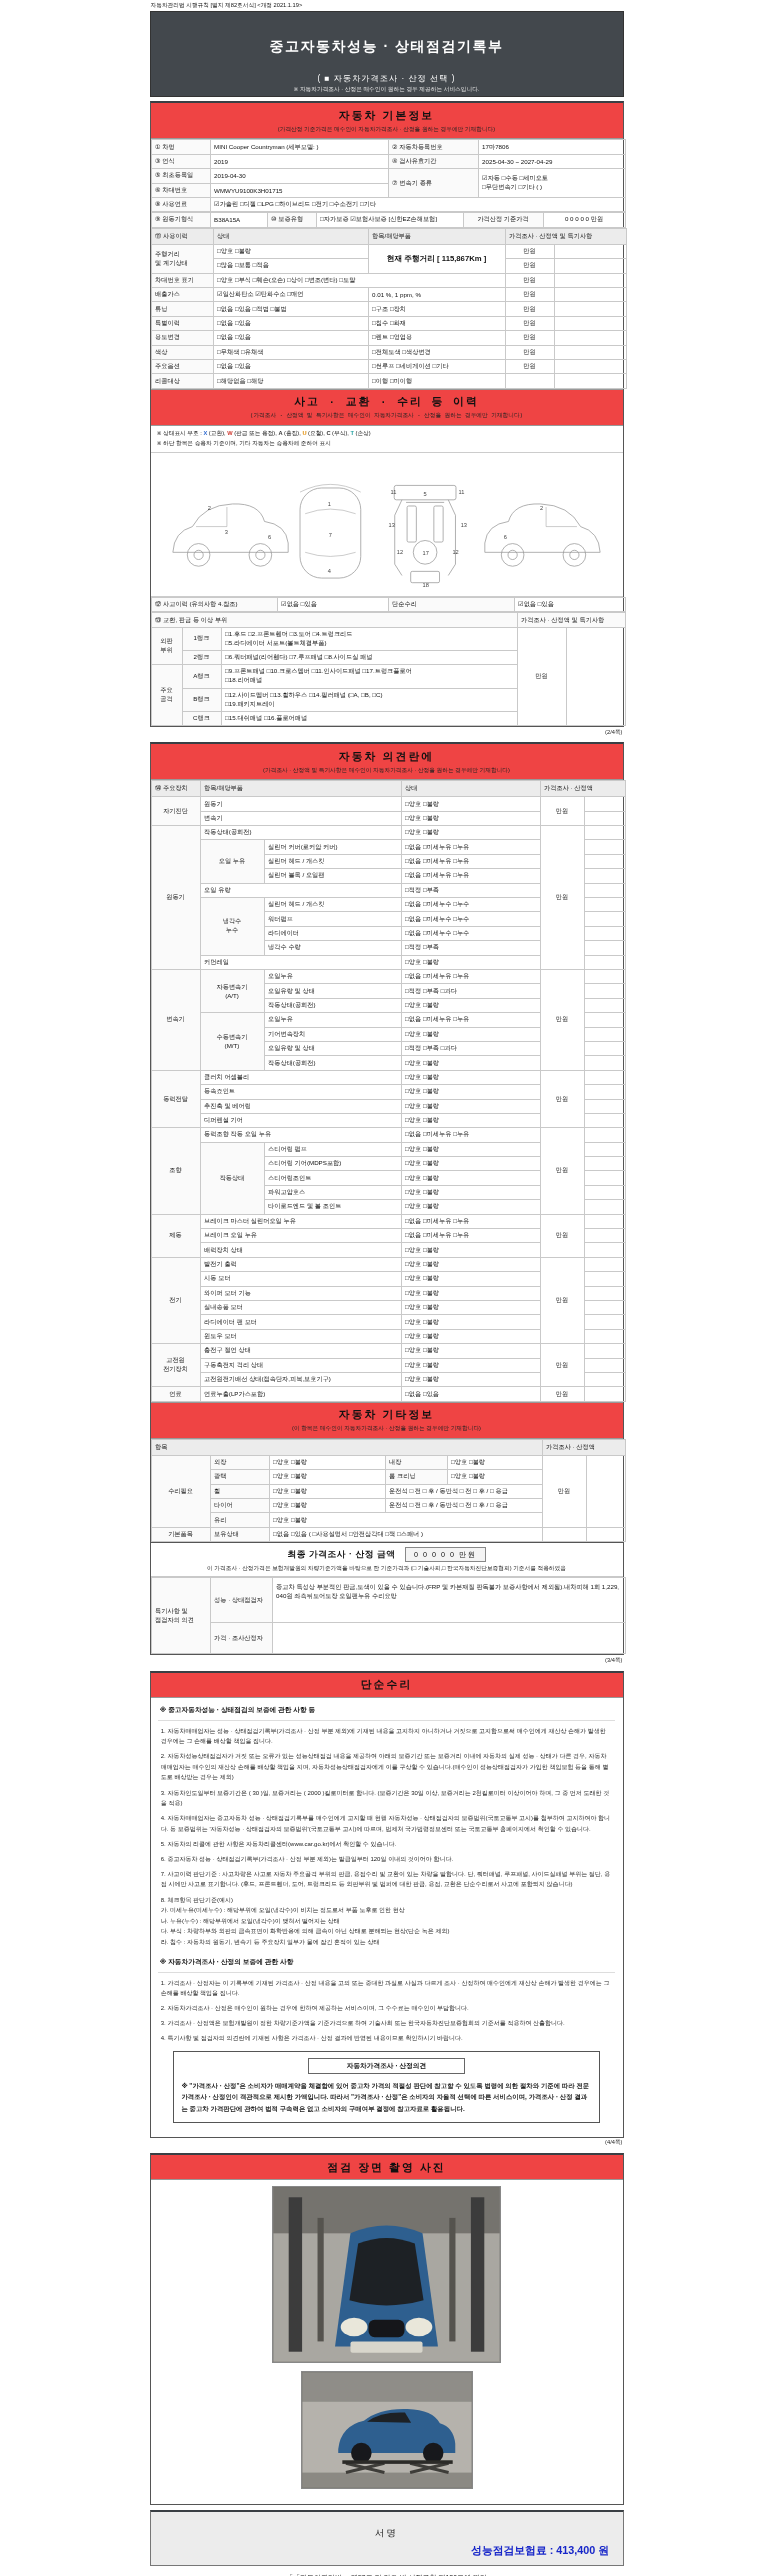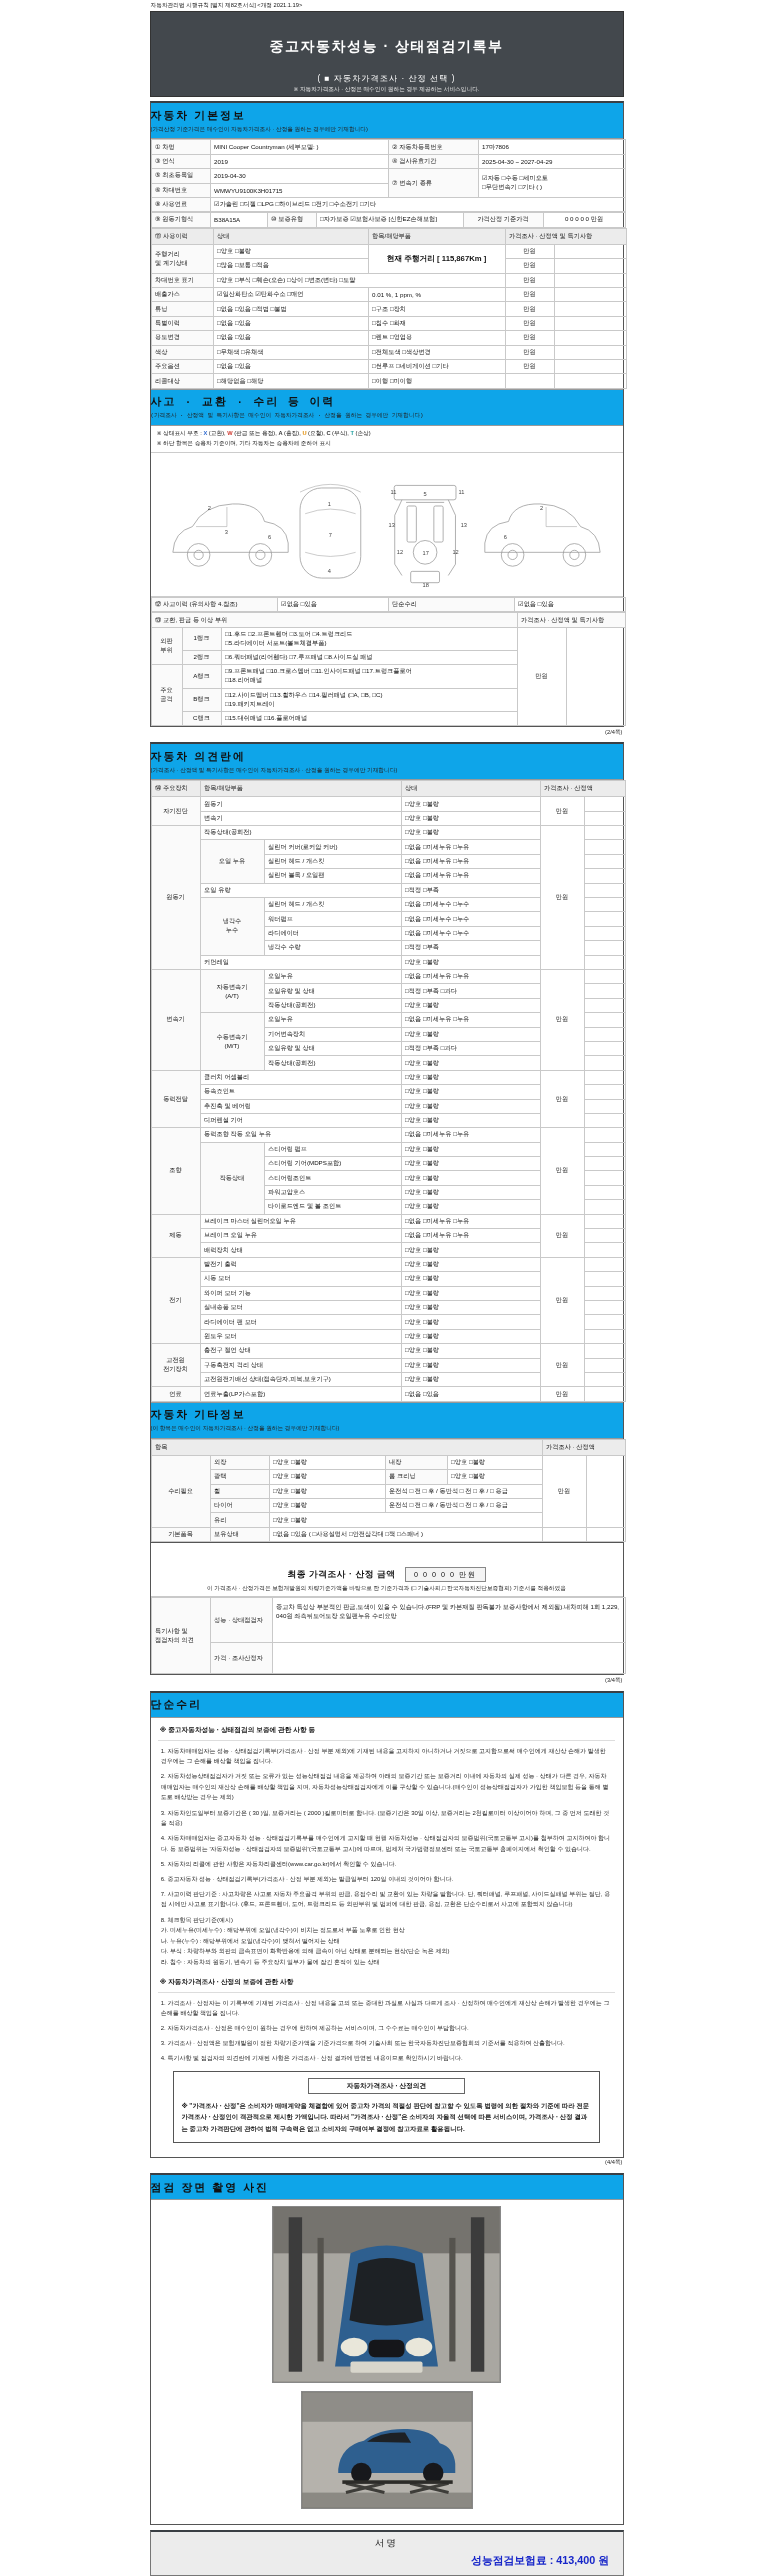--- a/index.html
+++ b/index.html
@@ -5,53 +5,53 @@
   html,body{margin:0;padding:0;background:#fff;}
   body{width:773px;height:2576px;overflow:hidden;font-family:"Liberation Sans","DejaVu Sans",sans-serif;color:#111;}
   .doc{width:474px;margin:0 auto;}
   .law-note{font-size:5.7px;color:#111;padding:1.5px 1px 1px;}
   .masthead{background:#43484d;color:#fff;position:relative;padding:8.2px 0 2.1px;border:0.5px solid #333;}
   .mh-title{text-align:center;font-size:14px;font-weight:bold;letter-spacing:1.5px;margin-top:18px;}
   .mh-sub{text-align:center;font-size:8.2px;margin-top:17px;letter-spacing:1px;}
   .mh-note{text-align:center;font-size:5.7px;margin-top:2.6px;color:#e8e8e8;}
   .doc-no{font-size:7.2px;font-weight:bold;padding:7.2px 7.2px 4.1px;}
   .box{border:0.5px solid #555;border-top:2.6px solid #3a3f44;margin-top:4.1px;background:#fff;}
-  .sec-hdr{background:#0ea5e9;border-bottom:0.5px solid #999;text-align:left;padding:5.7px 0 4.6px;}
+  .sec-hdr{background:#ef4444;border-bottom:0.5px solid #999;text-align:center;padding:5.7px 0 4.6px;}
   .sec-title{font-size:10.8px;font-weight:bold;letter-spacing:2.1px;}
   .sec-sub{font-size:5.7px;margin-top:2.6px;color:#222;}
   table{border-collapse:collapse;width:100%;font-size:6.2px;table-layout:fixed;}
   td{border:0.5px solid #c9c9c9;padding:2.1px 3.6px;vertical-align:middle;word-break:break-all;}
   tr{height:14.4px;}
   .lbl{background:#fafafa;}
   .ctr{text-align:center;}
   .pre{white-space:pre-line;}
   .chk{letter-spacing:0;}
   .price{text-align:center;color:#222;}
   .big{font-size:7.7px;font-weight:bold;}
   .colhdr td{background:#ececec;font-weight:normal;padding:3.1px 3.6px;}
   .marks-line{font-size:5.7px;padding:4.1px 6.2px 1px;}
   .marks-line b{font-weight:bold;}
   .note2-line{font-size:5.7px;padding:1px 6.2px 4.1px;border-bottom:0.5px solid #ccc;}
   .diagram-wrap{padding:4.1px 0;text-align:center;border-bottom:0.5px solid #ccc;}
   .pagemark{text-align:right;font-size:5.7px;color:#222;padding:1.5px 1px;}
   .final-band{border-top:1px solid #555;border-bottom:0.5px solid #c9c9c9;padding:4.1px 5.2px 3.1px;text-align:center;}
-  .final-row{display:flex;align-items:center;justify-content:center;gap:9.3px;margin-top:20px;}
+  .final-row{display:flex;align-items:center;justify-content:center;gap:9.3px;}
   .final-label{font-size:8.8px;font-weight:bold;letter-spacing:0.5px;}
   .final-amount{border:0.5px solid #888;padding:1.5px 8.2px;font-size:7.2px;letter-spacing:1.5px;background:#f4f4f4;}
   .final-note{font-size:5.7px;margin-top:3.1px;color:#222;}
   .notice-body{padding:2.1px 7.2px 5.2px;}
   .nhead{font-size:6.7px;font-weight:bold;padding:6.2px 2.1px 5.2px;border-bottom:0.5px solid #ddd;margin-bottom:4.1px;}
   .nitem{font-size:6px;line-height:1.75;margin:4.6px 3.1px;color:#222;}
   .opinion-box{border:0.5px solid #555;margin:7.2px 15.5px 8.2px;padding:6.2px 7.2px 8.2px;}
   .opinion-title{border:0.5px solid #666;width:155px;margin:0 auto 5.2px;text-align:center;font-size:6.7px;font-weight:bold;padding:2.6px 0;}
   .opinion-body{font-size:6.4px;line-height:1.8;font-weight:bold;color:#222;}
   .photos-body{padding:6.2px 0 8.2px;text-align:center;}
   .photo{display:block;margin:0 auto 7.2px;border:0.5px solid #888;}
   .sign-band{background:#ececec;border:0.5px solid #777;border-top:2.1px solid #3a3f44;margin-top:5.2px;padding:5.2px 13.4px 6.2px;}
-  .sign-title{text-align:center;font-size:9.3px;letter-spacing:2.1px;}
+  .sign-title{text-align:center;font-size:9.3px;letter-spacing:2.1px;margin-top:10px;}
   .sign-fee{text-align:right;font-size:10.8px;font-weight:bold;color:#1726c9;margin-top:4.1px;}
   .footer-lines{text-align:center;font-size:7px;margin-top:6.2px;line-height:1.8;}
   svg text{font-family:"Liberation Sans","DejaVu Sans",sans-serif;}
 </style>
 </head>
 <body>
 
 <div class="doc">
 
   <div class="law-note">자동차관리법 시행규칙 [별지 제82호서식] &lt;개정 2021.1.19&gt;</div>

